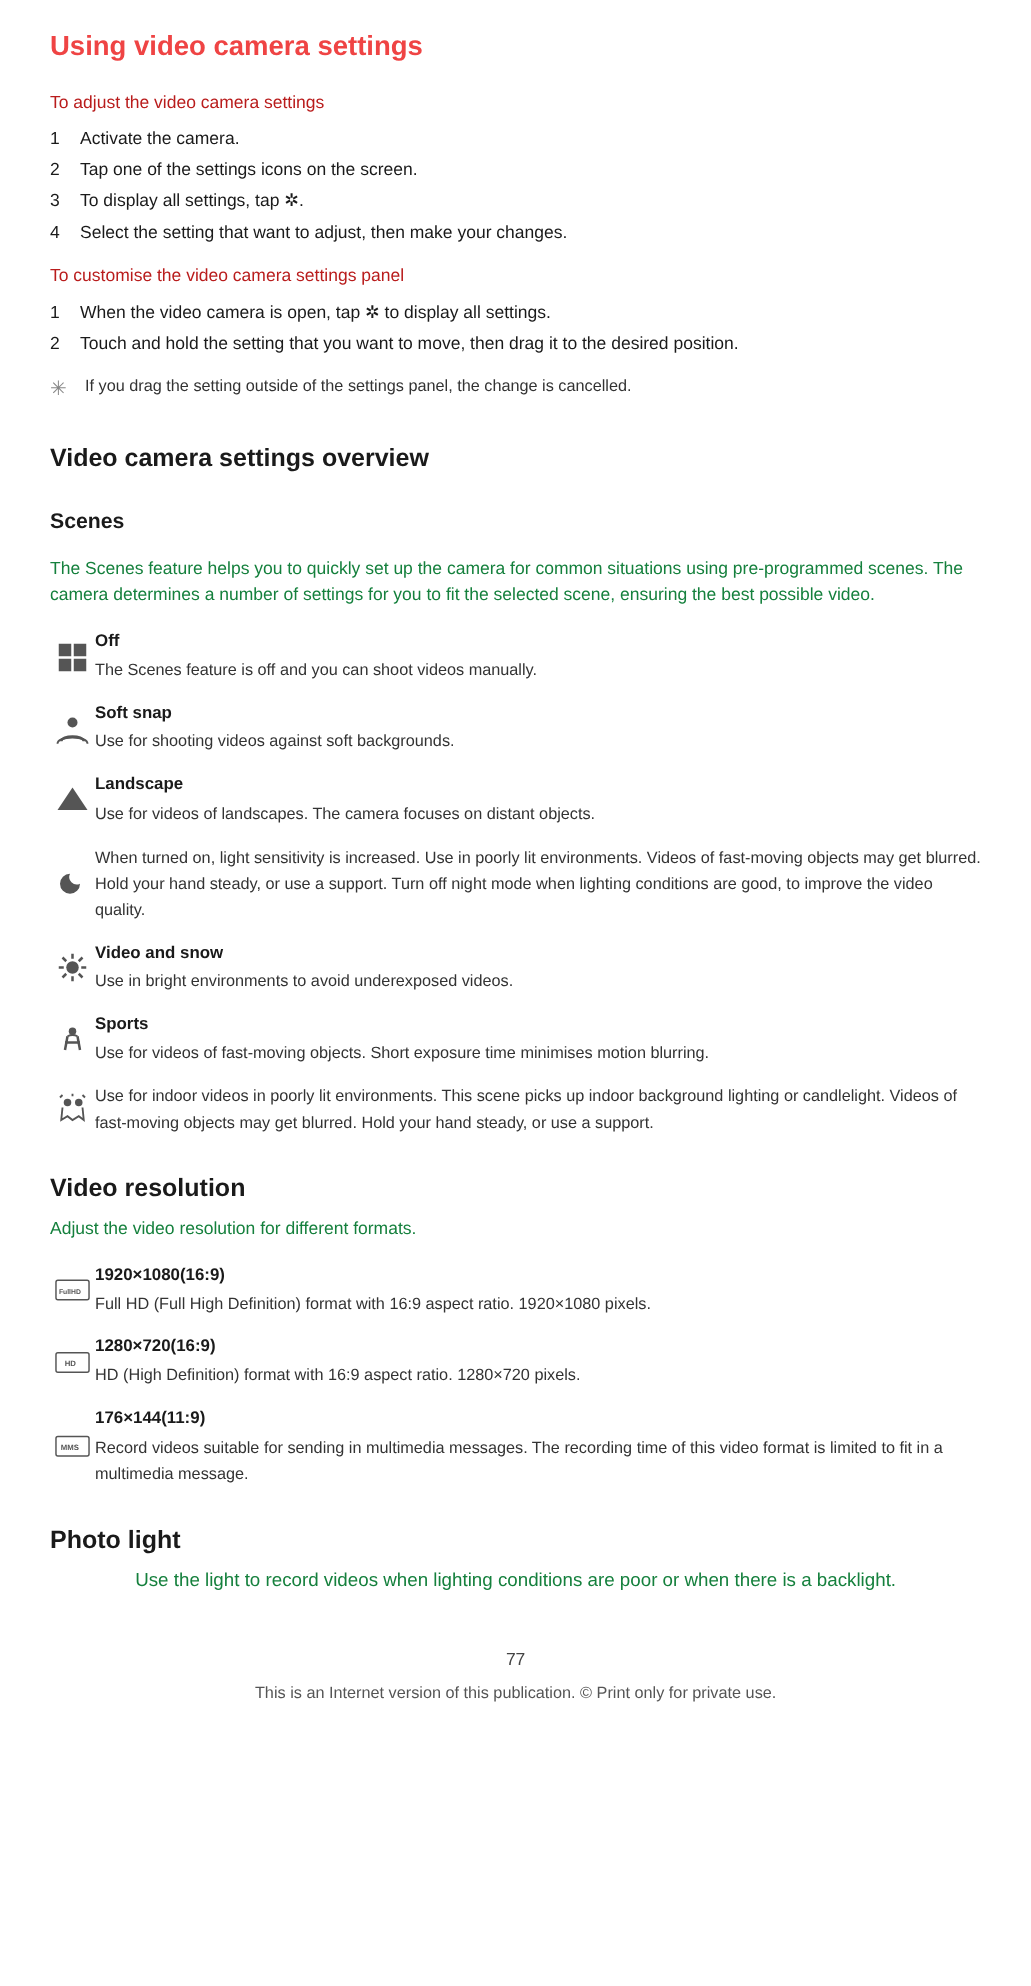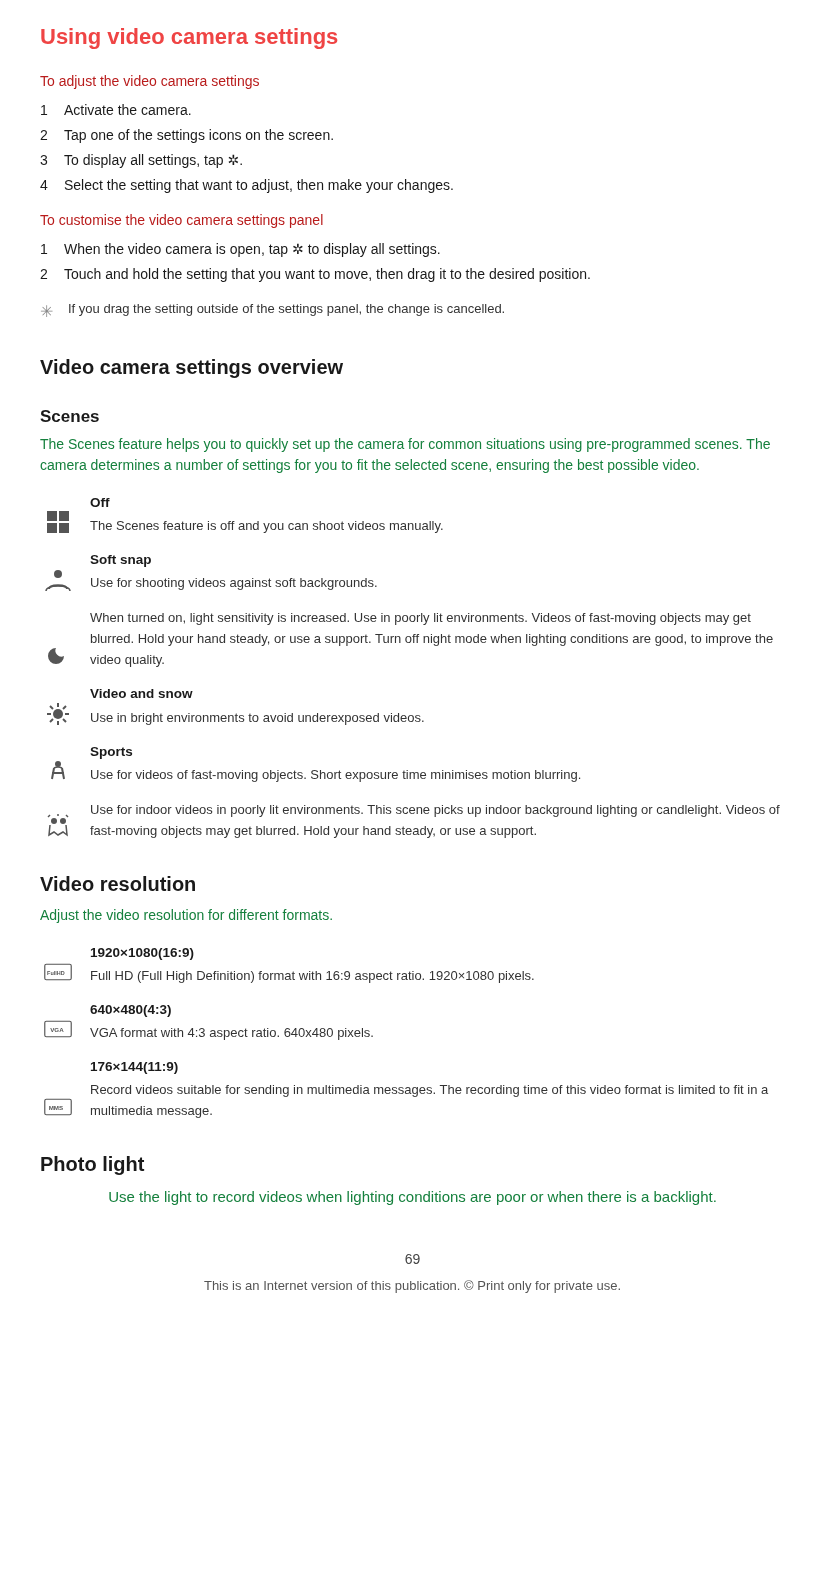--- a/index.html
+++ b/index.html
@@ -24,21 +24,21 @@
       font-weight: bold;
       color: #1a1a1a;
       margin-top: 28px;
       margin-bottom: 6px;
     }
     h3.subsection-title {
       font-size: 17px;
       font-weight: bold;
       color: #1a1a1a;
       margin-top: 22px;
-      margin-bottom: 4px;
+      margin-bottom: 14px;
     }
     .cyan-link {
       color: #b91c1c;
       font-size: 14px;
       font-weight: normal;
       margin-bottom: 8px;
       display: block;
     }
     ol.steps {
       list-style: none;
@@ -76,22 +76,21 @@
       margin-bottom: 16px;
       line-height: 1.55;
     }
     .settings-list {
       list-style: none;
       padding: 0;
       margin: 0 0 18px 0;
     }
     .settings-list li {
       display: flex;
-      align-items: flex-end;
-      gap: 14px;
+      align-items: center;
       margin-bottom: 14px;
     }
     .settings-list li .icon-area {
       min-width: 36px;
       padding-top: 2px;
       display: flex;
       align-items: center;
       justify-content: center;
     }
     .settings-list li .text-area .label {
@@ -193,20 +192,31 @@
         <path d="M5 24c0-5 18-5 18 0" stroke="#555" stroke-width="2" fill="none"></path>
         <path d="M2 26c0-3 5-5 12-5s12 2 12 5" stroke="#555" stroke-width="1.5" fill="none"></path>
       </svg>
     </div>
     <div class="text-area">
       <span class="label">Soft snap</span>
       <span class="desc">Use for shooting videos against soft backgrounds.</span>
     </div>
   </li>
 
+  <li>
+    <div class="icon-area">
+      <svg class="icon-svg" viewBox="0 0 28 28" fill="none" xmlns="http://www.w3.org/2000/svg">
+        <polygon points="14,4 26,22 2,22" fill="#555"></polygon>
+      </svg>
+    </div>
+    <div class="text-area">
+      <span class="label">Landscape</span>
+      <span class="desc">Use for videos of landscapes. The camera focuses on distant objects.</span>
+    </div>
+  </li>
 
   <li>
     <div class="icon-area">
       <svg class="icon-svg" viewBox="0 0 28 28" fill="none" xmlns="http://www.w3.org/2000/svg">
         <path d="M20 14a8 8 0 1 1-8-8 6 6 0 0 0 8 8z" fill="#555"></path>
       </svg>
     </div>
     <div class="text-area">
       <span class="desc">When turned on, light sensitivity is increased. Use in poorly lit environments. Videos of fast-moving objects may get blurred. Hold your hand steady, or use a support. Turn off night mode when lighting conditions are good, to improve the video quality.</span>
     </div>
@@ -276,47 +286,47 @@
         <rect x="1" y="1" width="34" height="20" rx="2" stroke="#555" stroke-width="1.5" fill="none"></rect>
         <text x="4" y="15" font-size="7" fill="#555" font-family="Arial" font-weight="bold">FullHD</text>
       </svg>
     </div>
     <div class="text-area">
       <span class="label">1920×1080(16:9)</span>
       <span class="desc">Full HD (Full High Definition) format with 16:9 aspect ratio. 1920×1080 pixels.</span>
     </div>
   </li>
 
-
   <li>
     <div class="icon-area">
       <svg class="icon-svg" viewBox="0 0 36 22" fill="none" xmlns="http://www.w3.org/2000/svg">
         <rect x="1" y="1" width="34" height="20" rx="2" stroke="#555" stroke-width="1.5" fill="none"></rect>
-        <text x="8" y="15" font-size="8" fill="#555" font-family="Arial" font-weight="bold">VGA</text>
-      </svg>
-    </div>
-    <div class="text-area">
-      <span class="label">640×480(4:3)</span>
-      <span class="desc">VGA format with 4:3 aspect ratio. 640x480 pixels.</span>
-    </div>
-  </li>
+        <text x="10" y="15" font-size="8" fill="#555" font-family="Arial" font-weight="bold">HD</text>
+      </svg>
+    </div>
+    <div class="text-area">
+      <span class="label">1280×720(16:9)</span>
+      <span class="desc">HD (High Definition) format with 16:9 aspect ratio. 1280×720 pixels.</span>
+    </div>
+  </li>
+
 
   <li>
     <div class="icon-area">
       <svg class="icon-svg" viewBox="0 0 36 22" fill="none" xmlns="http://www.w3.org/2000/svg">
         <rect x="1" y="1" width="34" height="20" rx="2" stroke="#555" stroke-width="1.5" fill="none"></rect>
         <text x="6" y="15" font-size="8" fill="#555" font-family="Arial" font-weight="bold">MMS</text>
       </svg>
     </div>
     <div class="text-area">
       <span class="label">176×144(11:9)</span>
       <span class="desc">Record videos suitable for sending in multimedia messages. The recording time of this video format is limited to fit in a multimedia message.</span>
     </div>
   </li>
 </ul>
 
 <h2 class="section-title">Photo light</h2>
 <p class="section-desc" style="font-size:15px; line-height:1.6;text-align:center;">Use the light to record videos when lighting conditions are poor or when there is a backlight.</p>
 
 <div class="footer">
-  <span class="page-num">69</span>
+  <span class="page-num">77</span>
   <span>This is an Internet version of this publication. © Print only for private use.</span>
 </div>
 
 </body></html>

